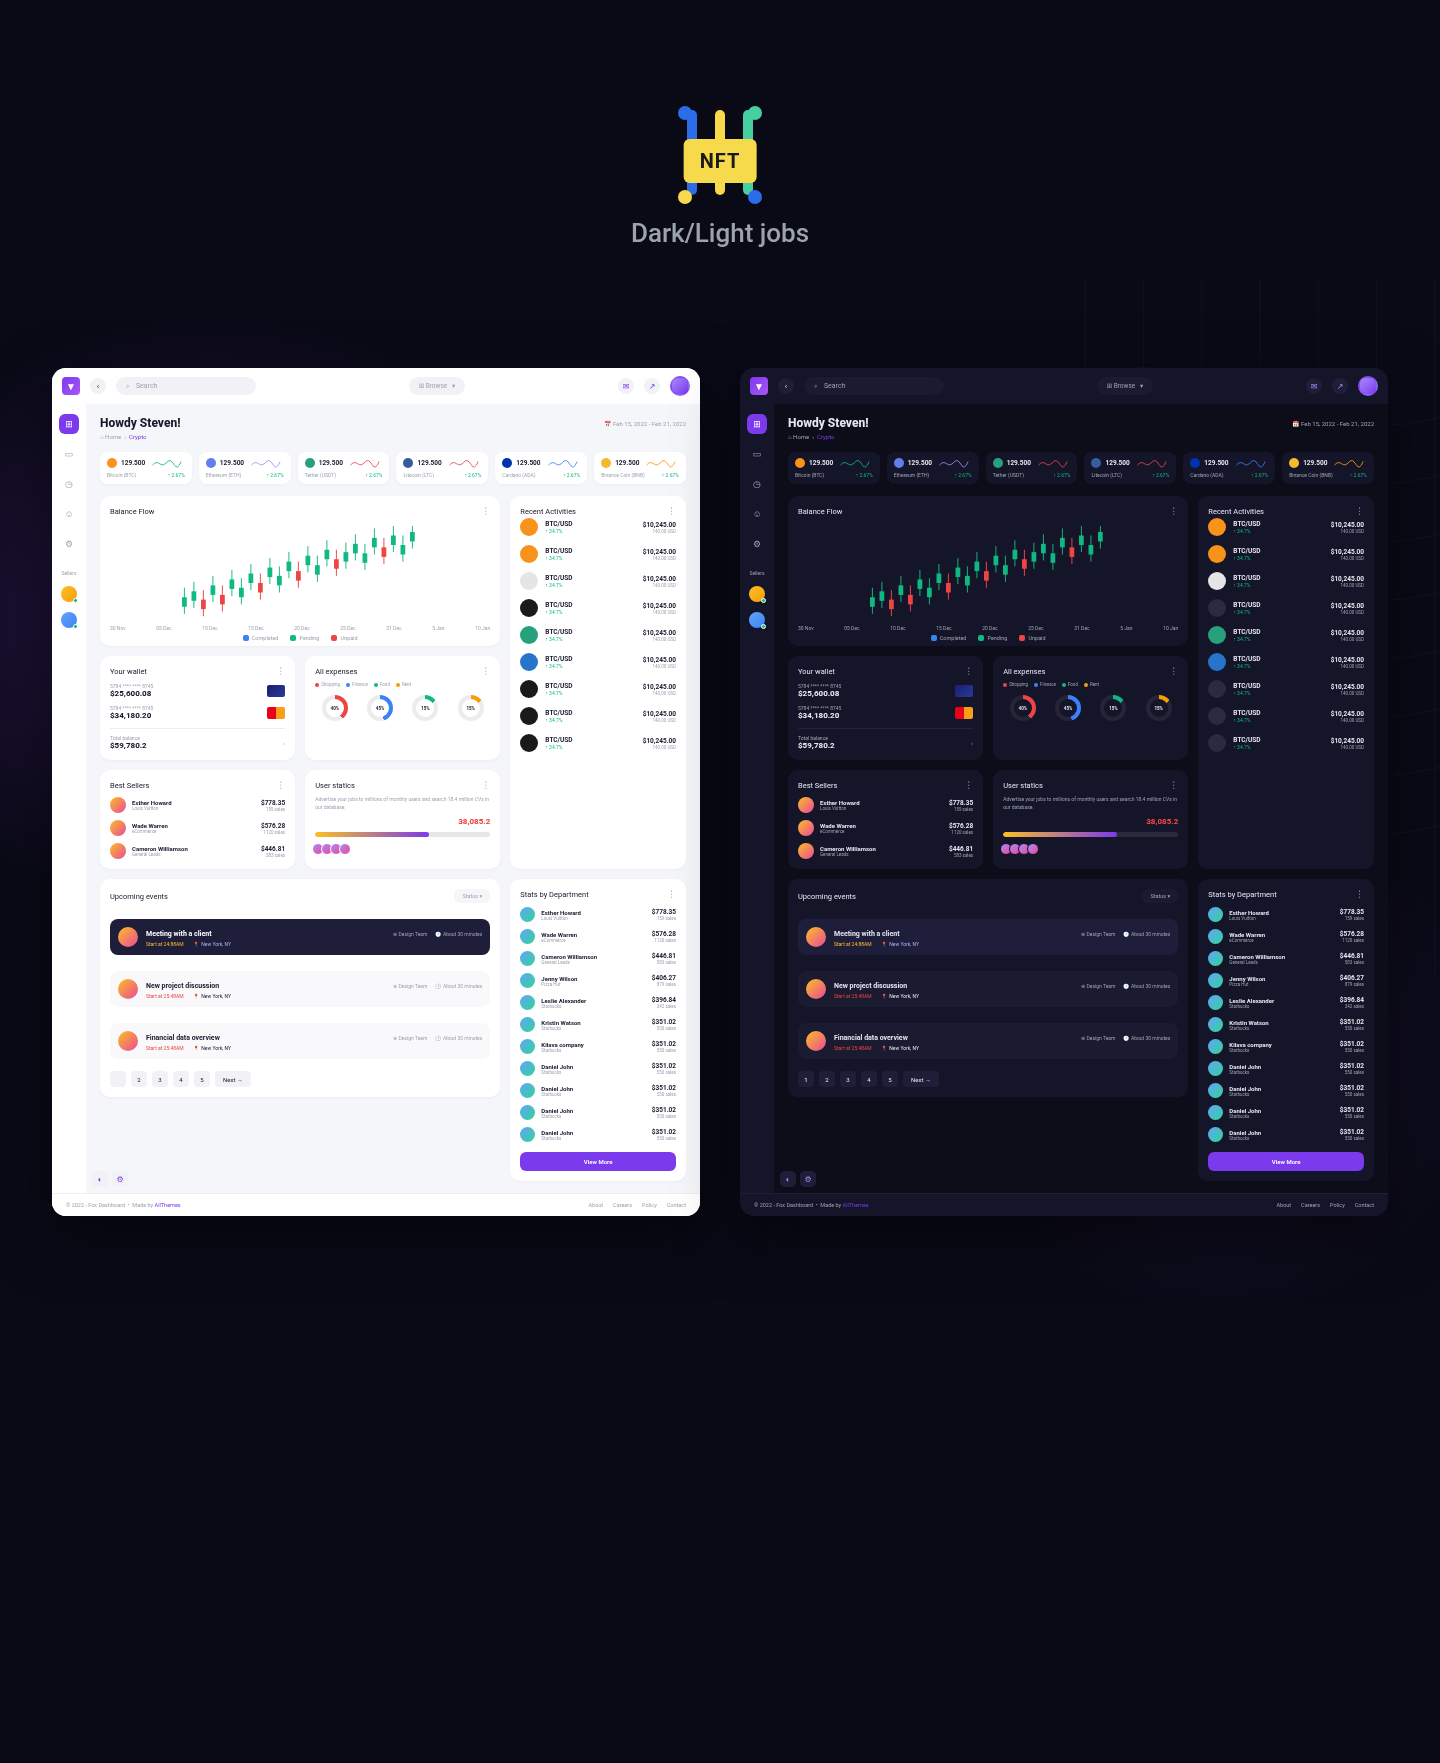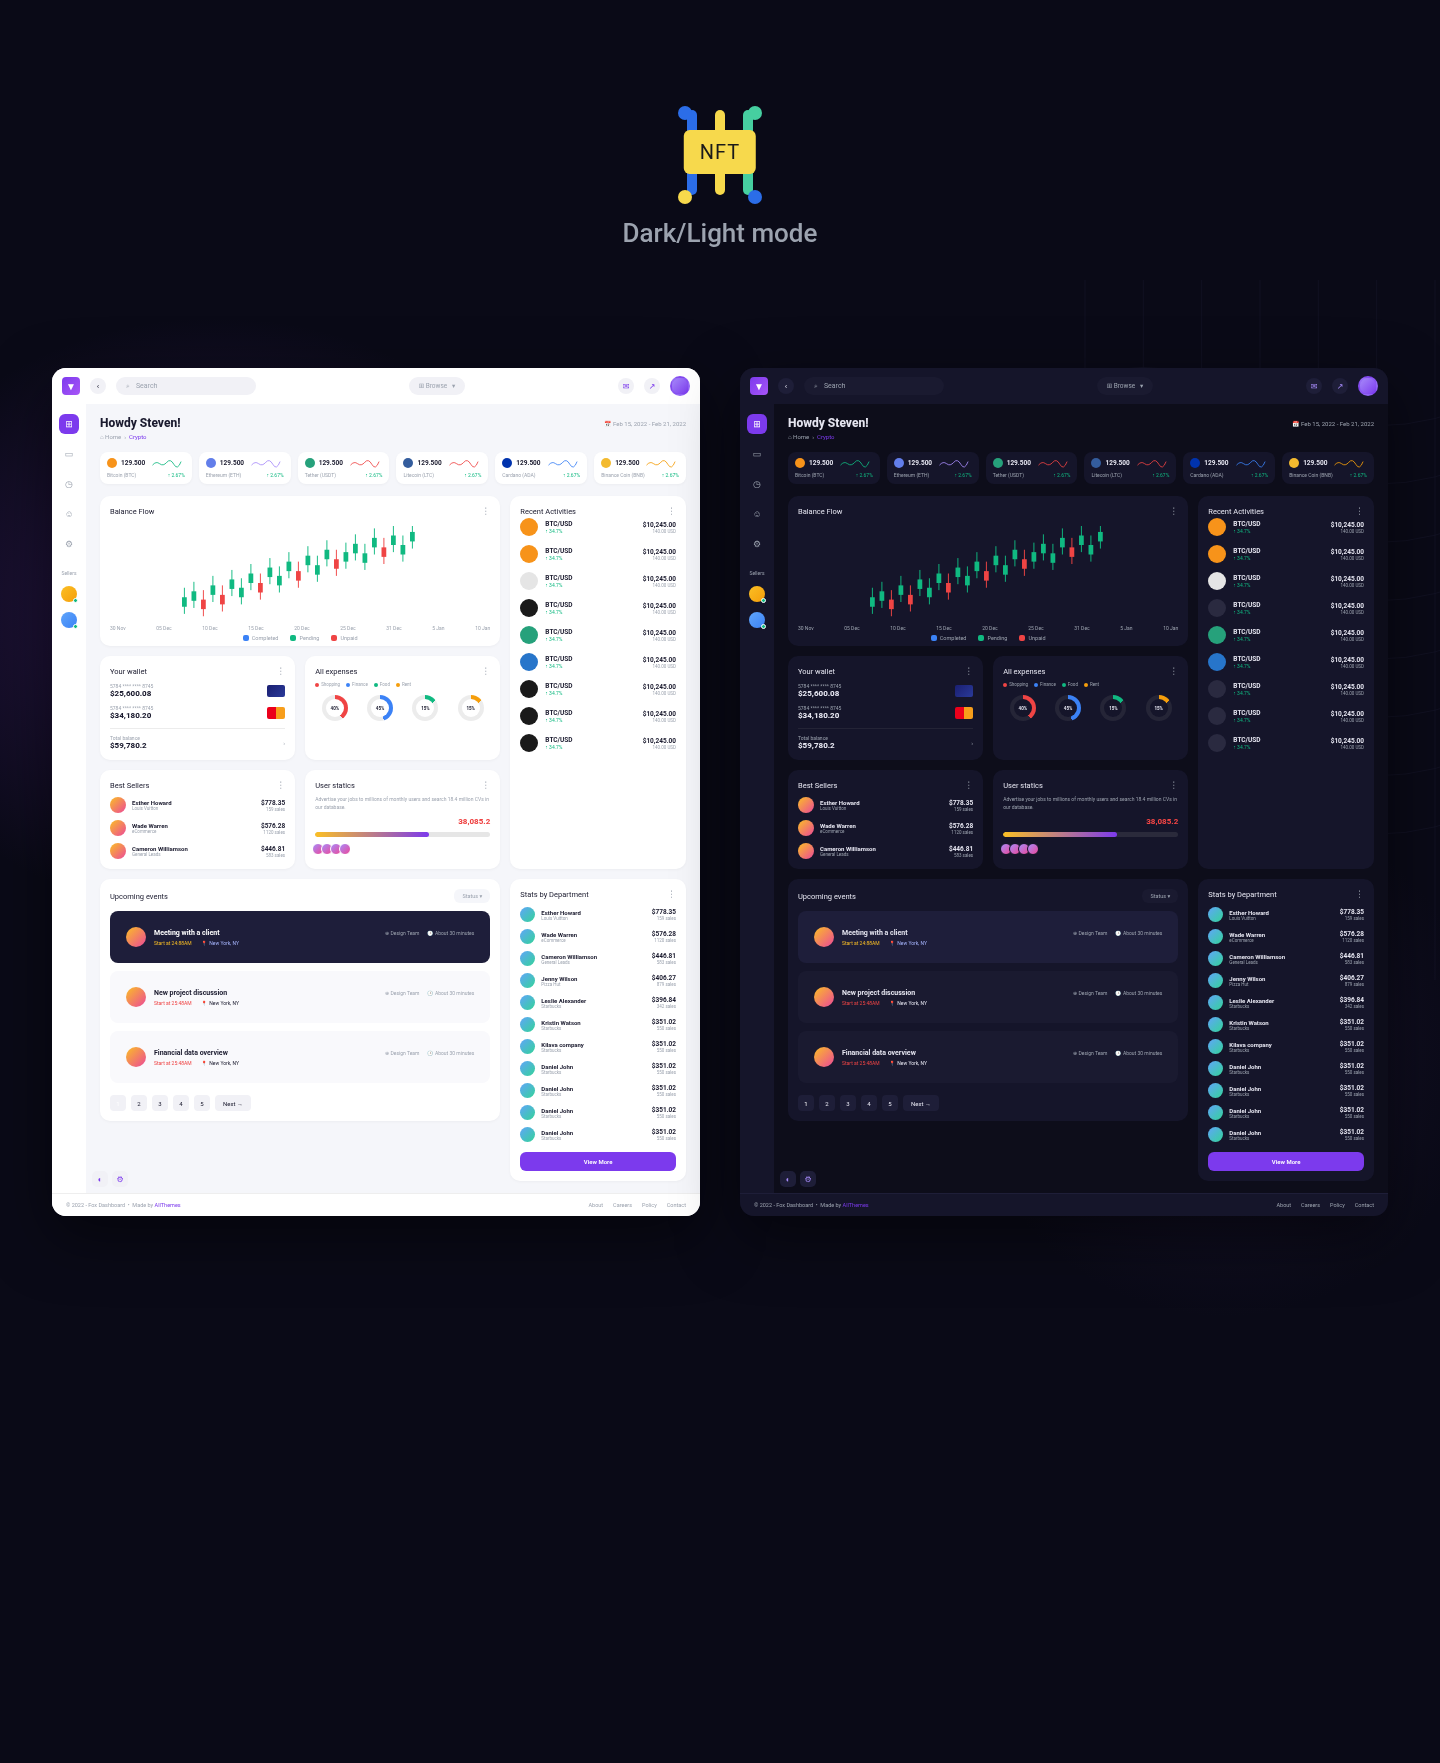--- a/index.html
+++ b/index.html
@@ -6,21 +6,21 @@
 body{background:#0a0a17;min-height:1763px;width:1440px;overflow:hidden;position:relative}
 .bg-gradient{position:absolute;inset:0;background:radial-gradient(ellipse 600px 500px at 15% 35%,rgba(90,40,150,0.4),transparent 60%),radial-gradient(ellipse 400px 400px at 85% 60%,rgba(60,40,100,0.25),transparent 65%)}
 .mesh{position:absolute;right:-80px;top:280px;width:520px;height:700px;opacity:0.18}
 .mesh svg{width:100%;height:100%}
 .hero{position:relative;text-align:center;padding-top:110px;z-index:2}
 .nft-badge{display:inline-block;position:relative;width:140px;height:90px}
 .nft-badge .bars{position:absolute;left:50%;top:0;transform:translateX(-50%);display:flex;gap:18px}
 .nft-badge .bar{width:10px;height:85px;border-radius:5px}
 .nft-badge .bar.b1{background:#2b6de8}.nft-badge .bar.b2{background:#f7d94c}.nft-badge .bar.b3{background:#46cfa0}
 .nft-badge .dot{position:absolute;width:14px;height:14px;border-radius:50%}
-.nft-badge .plate{position:absolute;left:50%;top:20px;transform:translateX(-50%);background:#f7d94c;color:#1a1a1a;font-weight:400;font-size:20px;padding:10px 16px;border-radius:6px;letter-spacing:1px}
+.nft-badge .plate{position:absolute;left:50%;top:29px;transform:translateX(-50%);background:#f7d94c;color:#1a1a1a;font-weight:700;font-size:20px;padding:10px 16px;border-radius:6px;letter-spacing:1px}
 .hero h1{font-size:92px;font-weight:800;margin-top:30px;background:linear-gradient(90deg,#3b82f6 0%,#4ade80 100%);-webkit-background-clip:text;background-clip:text;color:transparent}
 .hero .sub{color:#9ca3af;font-size:26px;margin-top:14px;font-weight:500}
 .previews{position:relative;display:flex;gap:40px;justify-content:center;margin-top:120px;padding:0 52px;z-index:2}
 .app{width:650px;border-radius:14px;overflow:hidden;box-shadow:0 20px 60px rgba(0,0,0,0.5);font-size:7px;display:flex;flex-direction:column}
 .app.light{background:#f5f6fa;color:#1a1a2e}
 .app.dark{background:#0d0d1a;color:#e5e5f0}
 .topbar{display:flex;align-items:center;padding:8px 10px;gap:10px}
 .app.light .topbar{background:#fff}
 .app.dark .topbar{background:#15152a}
 .logo{width:18px;height:18px;background:linear-gradient(135deg,#7c3aed,#a855f7);border-radius:4px;display:flex;align-items:center;justify-content:center;color:#fff;font-size:10px}
@@ -114,21 +114,21 @@
 .dept-item .nm{font-size:6px;font-weight:700}
 .dept-item .co{font-size:4.5px;color:#9ca3af}
 .dept-item .amt{margin-left:auto;text-align:right}
 .dept-item .amt .v{font-size:6.5px;font-weight:700}
 .dept-item .amt .s{font-size:4.5px;color:#9ca3af}
 .view-more{background:#7c3aed;color:#fff;font-size:6px;font-weight:600;padding:6px;border-radius:6px;text-align:center;margin-top:10px;cursor:pointer}
 .events{grid-column:1/3}
 .events .hdr{display:flex;justify-content:space-between;align-items:center}
 .events .filter{font-size:5.5px;color:#9ca3af;padding:4px 8px;border-radius:6px;display:flex;align-items:center;gap:4px}
 .app.light .events .filter{background:#f5f6fa}.app.dark .events .filter{background:#1a1a30}
-.event{border-radius:8px;padding:16px;margin-top:8px;display:flex;gap:8px;align-items:center}
+.event{border-radius:8px;padding:8px;margin-top:16px;display:flex;gap:8px;align-items:flex-end}
 .app.light .event{background:#f9f9fc}.app.dark .event{background:#1a1a30}
 .app.light .event.active{background:#1e1e3a;color:#fff}
 .app.dark .event.active{background:#1e1e3a}
 .event .av{width:20px;height:20px;border-radius:50%;background:linear-gradient(135deg,#fbbf24,#ec4899);flex-shrink:0}
 .event .title{font-size:7px;font-weight:700}
 .event .meta{display:flex;gap:10px;font-size:5px;margin-top:3px;flex-wrap:wrap}
 .event.active .meta{color:#a5b4fc}
 .event .meta .time{color:#ef4444}
 .event.active .meta .time{color:#fbbf24}
 .event .tags{display:flex;gap:8px;font-size:5px;color:#9ca3af}
@@ -177,21 +177,21 @@
         <div class="bar b1"></div>
         <div class="bar b2"></div>
         <div class="bar b3"></div>
       </div>
     <div class="dot" style="background:#2b6de8;left:28px;top:-4px"></div>
     <div class="dot" style="background:#46cfa0;right:28px;top:-4px"></div>
     <div class="dot" style="background:#f7d94c;left:28px;bottom:-4px"></div>
     <div class="dot" style="background:#2b6de8;right:28px;bottom:-4px"></div>
     <div class="plate">NFT</div>
   </div>
-  <div class="sub">Dark/Light mode</div>
+  <div class="sub">Dark/Light jobs</div>
 </div>
 
 <div class="previews">
   <div class="app light" id="app-light">
   <div class="topbar">
     <div class="logo">▼</div>
     <div class="back">‹</div>
     <div class="search">
           <span>⌕</span>
           <span>Search</span>

